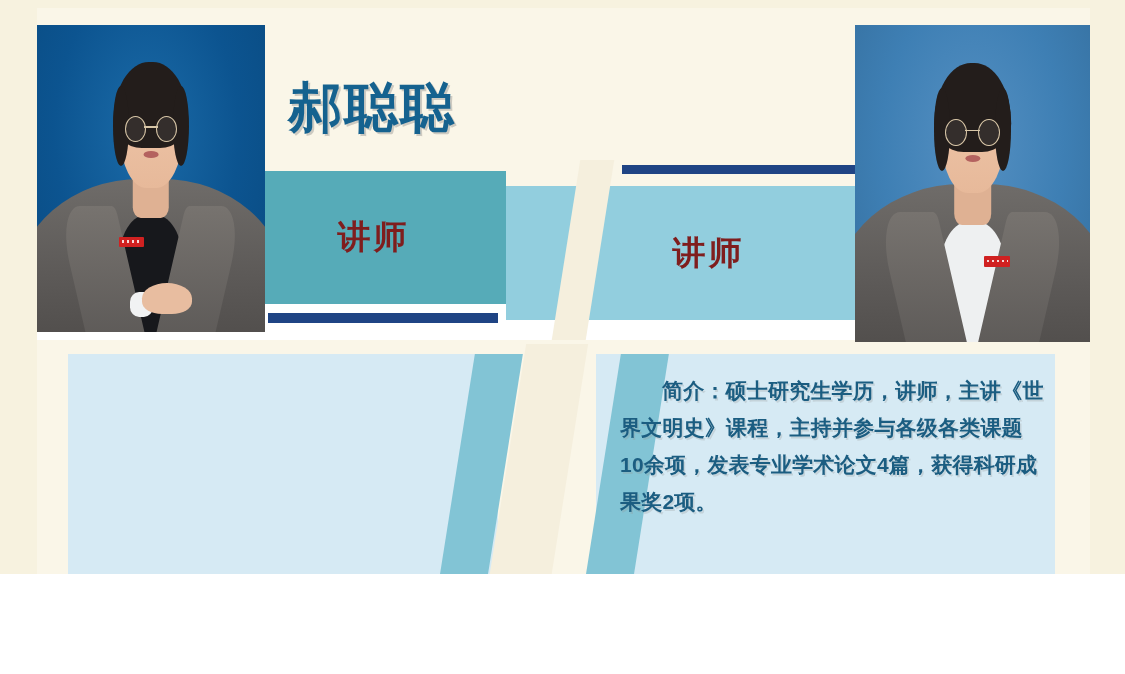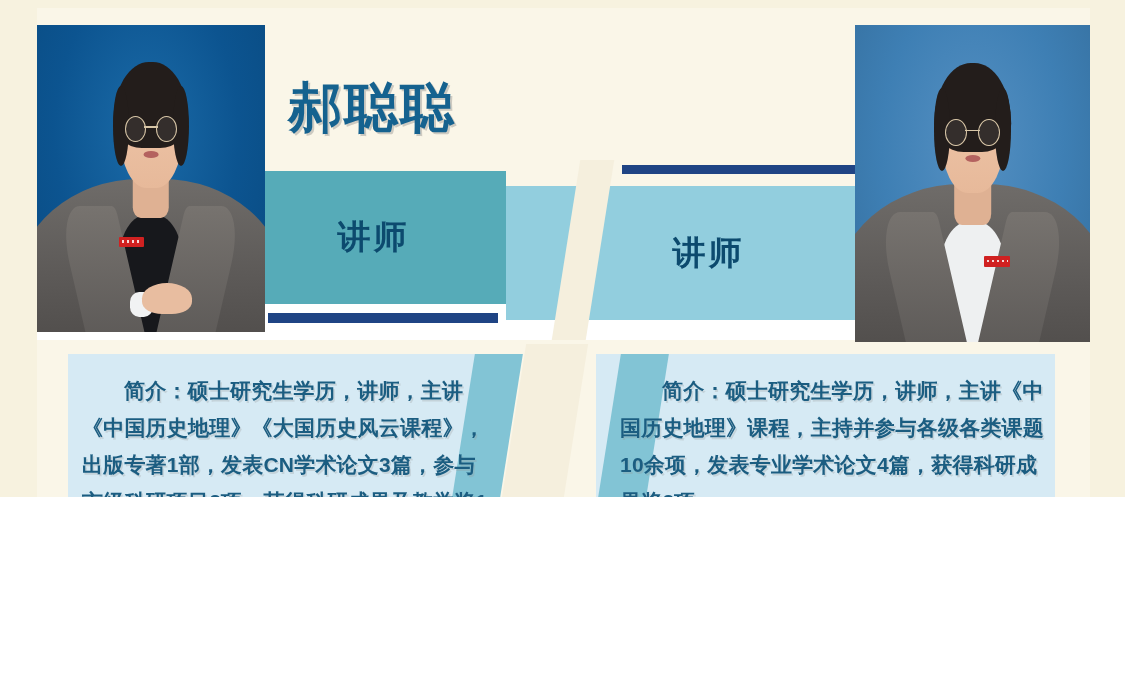--- a/index.html
+++ b/index.html
@@ -4,21 +4,21 @@
 <title>Faculty Profile Card</title>
 <style>
   html, body {
     margin: 0;
     padding: 0;
     background: #ffffff;
   }
   #stage {
     position: relative;
     width: 1125px;
-    height: 497px;
+    height: 574px;
     overflow: hidden;
     background: #f7f2df;
     font-family: "Liberation Sans", "DejaVu Sans", sans-serif;
   }
 
   
   .bg-base {
     position: absolute;
     inset: 0;
     background: #f7f2df;
@@ -214,21 +214,21 @@
     left: 622px;
     top: 165px;
     width: 233px;
     height: 9px;
     background: #1f4484;
   }
 
   
   .banner {
     position: absolute;
-    color: #0c4a6e;
+    color: #7f1d1d;
     font-size: 33px;
     font-weight: 700;
     letter-spacing: 3px;
     display: flex;
     align-items: center;
     text-align: right;
   }
   .banner-left {
     left: 265px;
     top: 171px;
@@ -397,22 +397,21 @@
   <div class="bio bio-right"></div>
 
   <div class="bio-tab bio-tab-left"></div>
   <div class="bio-tab bio-tab-right"></div>
 
   <div class="bio-underline bio-underline-left"></div>
   <div class="bio-underline bio-underline-right"></div>
 
   <div class="bio-wedge bio-wedge-mid"></div>
 
-  <div class="bio-text bio-text-left">简介：硕士研究生学历，讲师，主讲《中国历史地理》《大国历史风云课程》，出版专著1部，发表CN学术论文3篇，参与市级科研项目2项，获得科研成果及教学奖1项。</div>
-
-  <div class="bio-text bio-text-right">简介：硕士研究生学历，讲师，主讲《中国历史地理》课程，主持并参与各级各类课题10余项，发表专业学术论文4篇，获得科研成果奖2项。</div>
+
+  <div class="bio-text bio-text-right">简介：硕士研究生学历，讲师，主讲《世界文明史》课程，主持并参与各级各类课题10余项，发表专业学术论文4篇，获得科研成果奖2项。</div>
 
   <div class="edge-left"></div>
   <div class="edge-right"></div>
   <div class="edge-top"></div>
   <div class="edge-bottom"></div>
 
 </div>
 
 </body></html>

